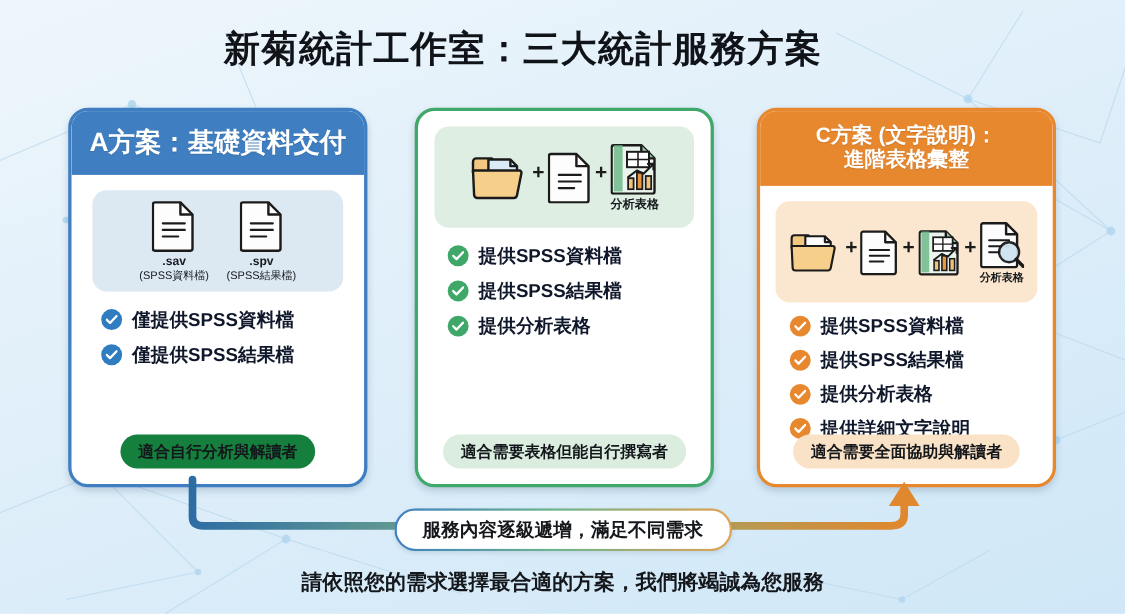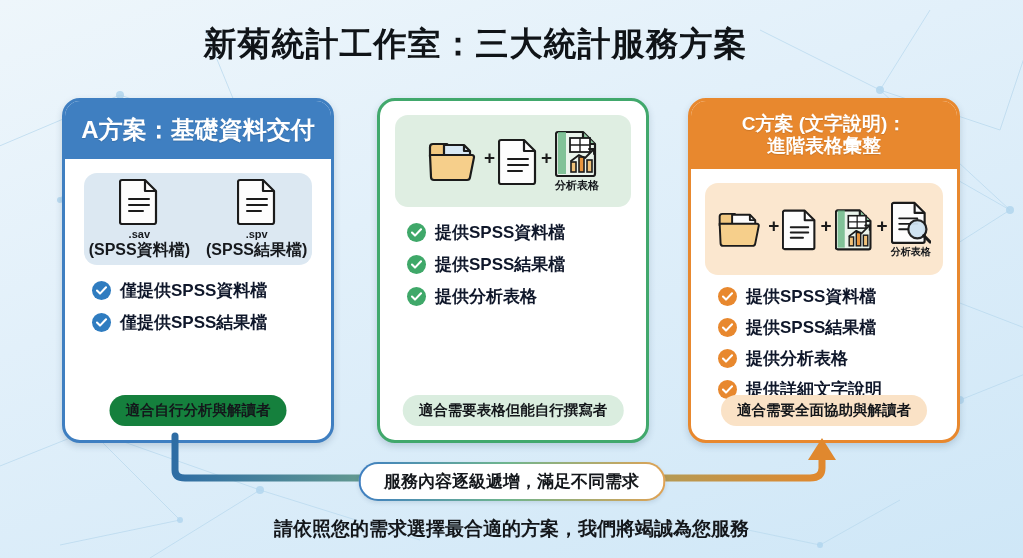--- a/index.html
+++ b/index.html
@@ -52,21 +52,21 @@
   #panel-b{background:#dfeee2;height:92px;margin:0 2px;}
   #panel-c{background:#fbe7cf;height:92px;margin:0 1px;}
 
   .ic-row{display:flex;align-items:center;justify-content:center;gap:2px;}
   .plus{font-size:19px;font-weight:bold;color:#1b1b1b;margin:0 1px;padding-bottom:6px;}
   .ic-wrap{display:flex;flex-direction:column;align-items:center;}
   .ic-cap{font-size:11px;font-weight:bold;color:#15181c;margin-top:1px;white-space:nowrap;}
   .ic-cap.sm{font-size:10px;}
   .file-col{display:flex;flex-direction:column;align-items:center;}
   .file-lab{font-size:11px;font-weight:bold;color:#16191d;margin-top:3px;}
-  .file-sub{font-size:16px;font-weight:bold;color:#16191d;margin-top:0px;white-space:nowrap;}
+  .file-sub{font-size:10px;font-weight:normal;color:#16191d;margin-top:0px;white-space:nowrap;}
   #panel-a .ic-row{gap:16px;align-items:flex-start;}
 
   
   .feat{margin:14px 0 0 14px;}
   #card-c .feat{margin-top:10px;}
   .feat-item{display:flex;align-items:center;margin-bottom:9px;}
   #card-c .feat-item{margin-bottom:8px;}
   .chk{
     width:19px;height:19px;border-radius:50%;flex:0 0 19px;
     display:flex;align-items:center;justify-content:center;margin-right:9px;

